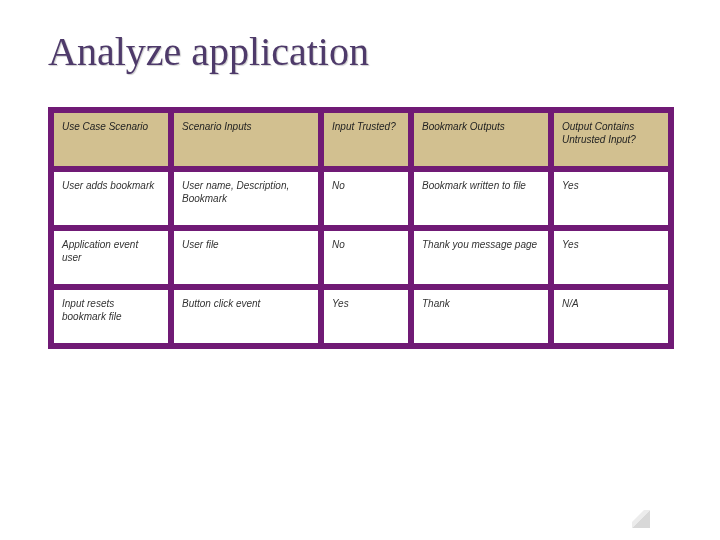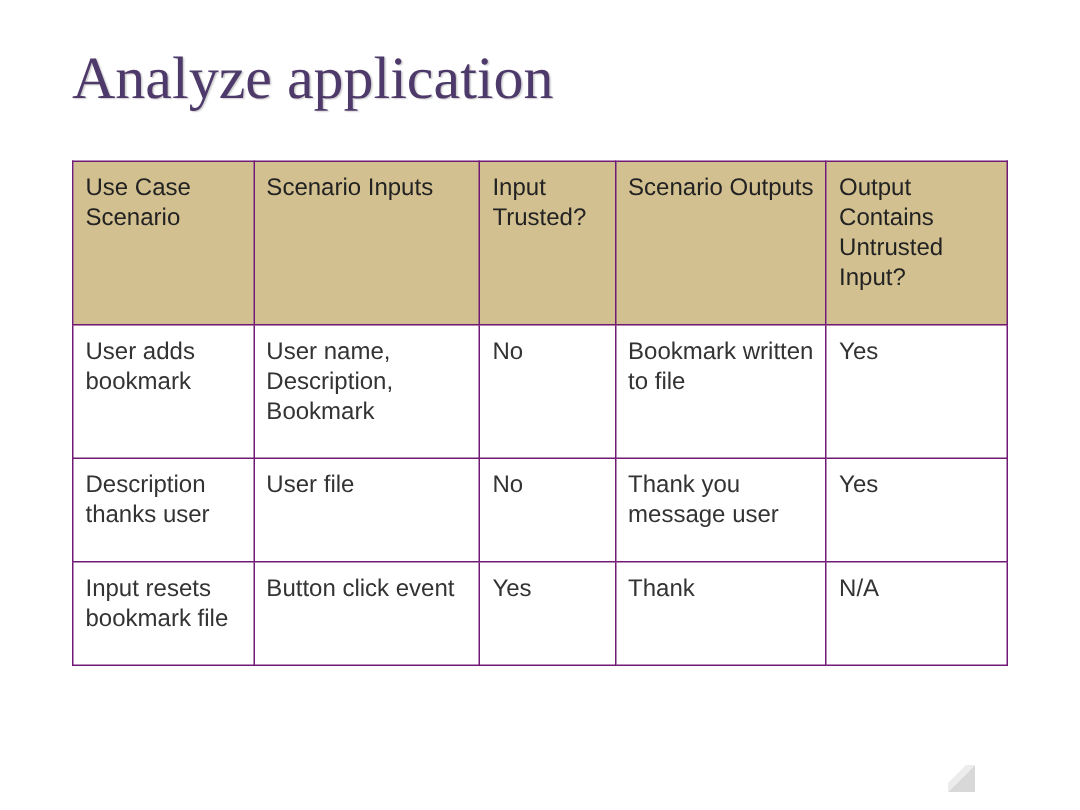--- a/index.html
+++ b/index.html
@@ -26,26 +26,27 @@
     margin: 0 0 32px 0;
     font-weight: 400;
     text-shadow: 1px 1px 1px rgba(0,0,0,0.2);
   }
   table {
     border-collapse: collapse;
     width: 624px;
     table-layout: fixed;
   }
   th, td {
-    border: 1px solid #701a75;
+    border: 6px solid #701a75;
     padding: 8px 8px 20px 8px;
-    font-size: 16px;
+    font-size: 10px;
     vertical-align: top;
     text-align: left;
     line-height: 1.25;
+    font-style: italic;
   }
   th {
     background: #d2c090;
     font-weight: 400;
     color: #222;
   }
   td {
     background: #ffffff;
     color: #333;
   }
@@ -75,37 +76,37 @@
         <col class="c2">
         <col class="c3">
         <col class="c4">
         <col class="c5">
     </colgroup>
     <thead>
       <tr>
         <th>Use Case Scenario</th>
         <th>Scenario Inputs</th>
         <th>Input Trusted?</th>
-        <th>Scenario Outputs</th>
+        <th>Bookmark Outputs</th>
         <th>Output Contains Untrusted Input?</th>
       </tr>
     </thead>
     <tbody>
       <tr>
         <td>User adds bookmark</td>
         <td>User name, Description, Bookmark</td>
         <td>No</td>
         <td>Bookmark written to file</td>
         <td>Yes</td>
       </tr>
       <tr>
-        <td>Description thanks user</td>
+        <td>Application event user</td>
         <td>User file</td>
         <td>No</td>
-        <td>Thank you message user</td>
+        <td>Thank you message page</td>
         <td>Yes</td>
       </tr>
       <tr>
         <td>Input resets bookmark file</td>
         <td>Button click event</td>
         <td>Yes</td>
         <td>Thank</td>
         <td>N/A</td>
       </tr>
     </tbody>

